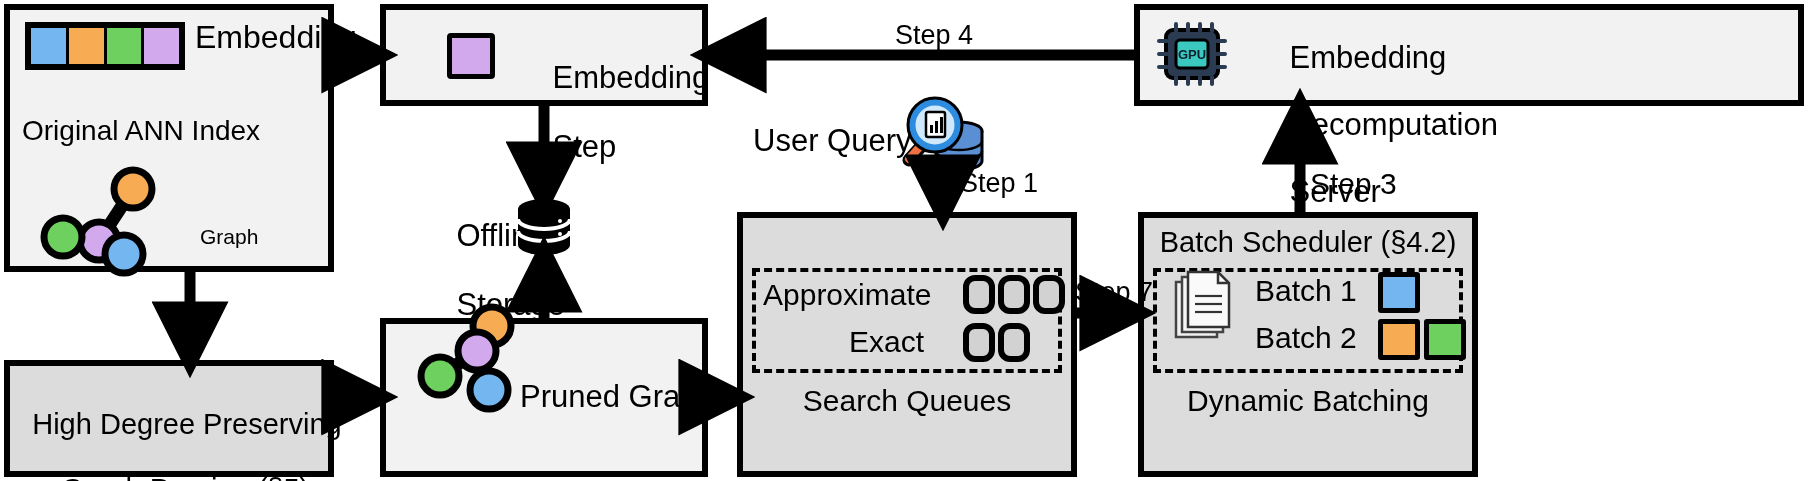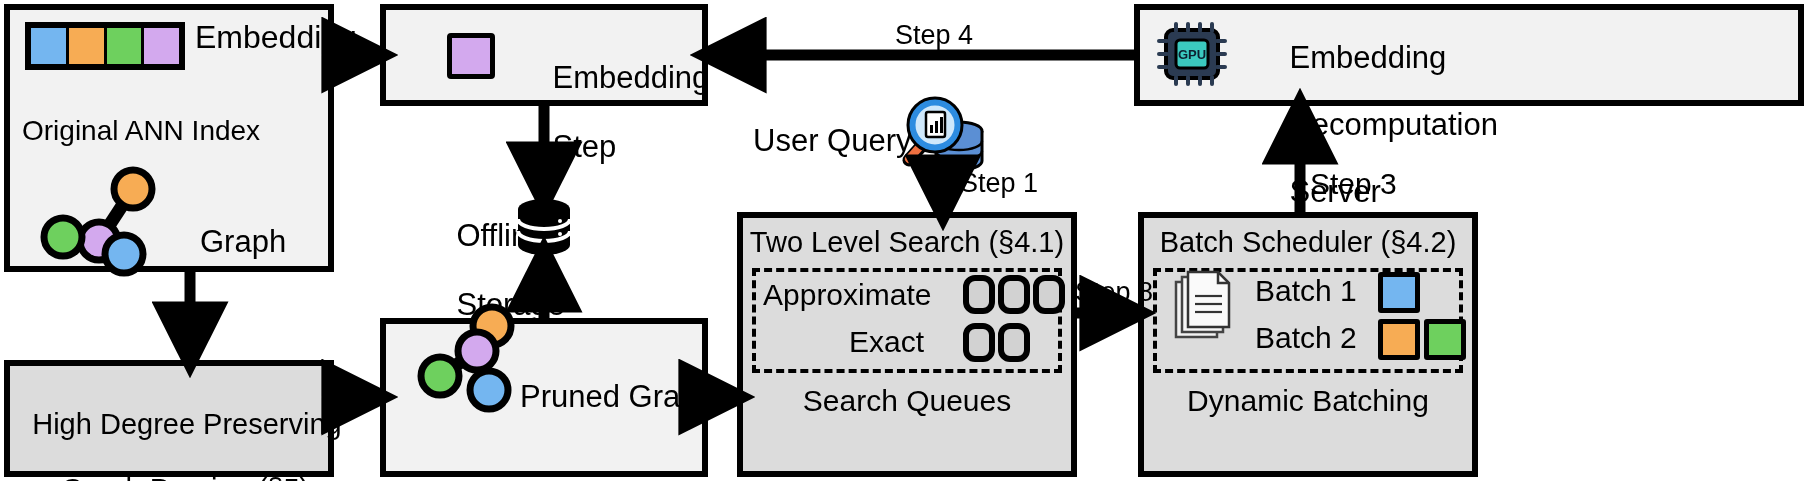--- a/index.html
+++ b/index.html
@@ -35,21 +35,21 @@
   <div class="emb-strip" style="left:25px;top:22px;width:160px;height:48px;">
     <span style="width:38px;height:100%;background:#74b6f0;"></span>
     <span style="width:38px;height:100%;background:#f7ac54;"></span>
     <span style="width:38px;height:100%;background:#6ed05e;"></span>
     <span style="width:38px;height:100%;background:#d3a9ee;"></span>
   </div>
   <div class="lbl" style="left:195px;top:20px;font-size:32px;">Embedding</div>
 
   <div class="lbl bold" style="left:22px;top:115px;font-size:28px;">Original ANN Index</div>
 
-  <div class="lbl" style="left:200px;top:225px;font-size:31px;">Graph</div>
+  <div class="lbl" style="left:200px;top:225px;font-size:21px;">Graph</div>
 
   <div class="box box-grey" style="left:4px;top:360px;width:330px;height:117px;"></div>
   <div class="lbl bold" style="left:0px;top:376px;width:338px;text-align:center;font-size:29px;">
     <span>High Degree Preserving</span><br>
     <span>Graph Pruning (§5)</span>
   </div>
 
   <div class="box box-light" style="left:380px;top:4px;width:328px;height:102px;"></div>
   <div class="swatch" style="left:447px;top:33px;width:48px;height:46px;background:#d3a9ee;border-radius:4px;"></div>
   <div class="lbl" style="left:518px;top:26px;font-size:31px;">
@@ -61,21 +61,20 @@
     <span>Offline</span><br>
     <span>Storage</span>
   </div>
 
   <div class="box box-light" style="left:380px;top:318px;width:328px;height:159px;"></div>
   <div class="lbl" style="left:520px;top:380px;font-size:31px;">Pruned Graph</div>
 
   <div class="lbl bold" style="left:753px;top:124px;font-size:31px;">User Query</div>
 
   <div class="box box-grey" style="left:737px;top:212px;width:340px;height:265px;"></div>
-  <div class="lbl bold" style="left:737px;top:226px;width:340px;text-align:center;font-size:29px;">Two Level Search (§4.1)</div>
   <div class="dashed" style="left:752px;top:268px;width:310px;height:105px;"></div>
   <div class="lbl" style="left:763px;top:278px;font-size:30px;text-align:center;">Approximate</div>
   <div class="lbl" style="left:849px;top:325px;font-size:30px;text-align:right;">Exact</div>
 
   <div class="qbox" style="left:963px;top:275px;width:32px;height:39px;"></div>
   <div class="qbox" style="left:998px;top:275px;width:32px;height:39px;"></div>
   <div class="qbox" style="left:1033px;top:275px;width:32px;height:39px;"></div>
   <div class="qbox" style="left:963px;top:323px;width:32px;height:39px;"></div>
   <div class="qbox" style="left:998px;top:323px;width:32px;height:39px;"></div>
 
@@ -95,21 +94,21 @@
   <div class="lbl" style="left:1138px;top:384px;width:340px;text-align:center;font-size:30px;">Dynamic Batching</div>
 
   <div class="box box-light" style="left:1134px;top:4px;width:670px;height:102px;"></div>
   <div class="lbl" style="left:1255px;top:8px;font-size:31px;line-height:1.08;">
     <span>Embedding</span><br>
     <span>Recomputation</span><br>
     <span>Server</span>
   </div>
 
   <div class="lbl bold" style="left:960px;top:168px;font-size:27px;">Step 1</div>
-  <div class="lbl bold" style="left:1075px;top:277px;font-size:27px;">Step 8</div>
+  <div class="lbl bold" style="left:1075px;top:277px;font-size:27px;">Step 7</div>
   <div class="lbl bold" style="left:1310px;top:142px;font-size:30px;margin-top:25px;">Step 3</div>
   <div class="lbl bold" style="left:895px;top:20px;font-size:27px;">Step 4</div>
 
   <svg class="ov" viewBox="0 0 1817 481" xmlns="http://www.w3.org/2000/svg">
     <defs>
       <marker id="ah" markerWidth="7" markerHeight="7" refX="4.6" refY="3.5" orient="auto">
         <path d="M0,0 L7,3.5 L0,7 z" fill="#000"></path>
       </marker>
     </defs>
 

